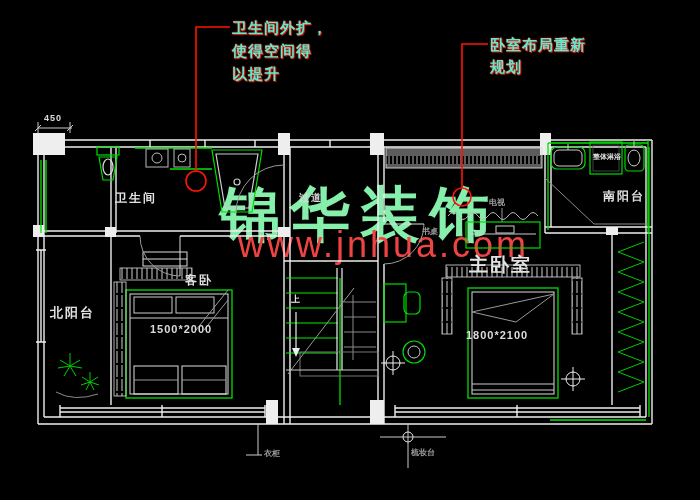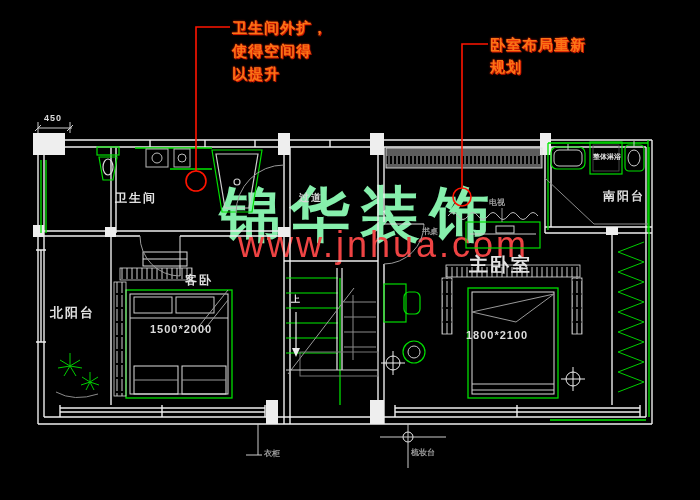--- a/index.html
+++ b/index.html
@@ -1,20 +1,20 @@
 <!DOCTYPE html>
 <html><head>
 <meta charset="utf-8">
 <style>
   html,body{margin:0;padding:0;background:#000;}
   #stage{position:relative;width:700px;height:500px;background:#000;overflow:hidden;
          font-family:"Liberation Sans",sans-serif;}
   #plan{position:absolute;left:0;top:0;}
   .lbl{position:absolute;white-space:nowrap;line-height:1;font-weight:bold;}
-  .note{color:#f97316;font-weight:bold;font-size:15px;letter-spacing:1px;
+  .note{color:#5eead4;font-weight:bold;font-size:15px;letter-spacing:1px;
         text-shadow:1px 1px 0 rgba(255,30,0,.75),0 0 2px #ff2000;}
   .room{color:#e2e2e2;font-weight:bold;letter-spacing:2px;}
   .dim{color:#dcdcdc;font-size:11px;letter-spacing:1px;}
   .tiny{color:#9b9b9b;font-size:8px;letter-spacing:0;}
   .wm-brand{position:absolute;left:220px;top:175px;font-size:60px;font-weight:bold;
             color:#86efac;letter-spacing:10px;}
   .wm-site{position:absolute;left:238px;top:224px;font-size:36px;color:#ef4444;letter-spacing:3px;}
 </style>
 </head>
 <body>

